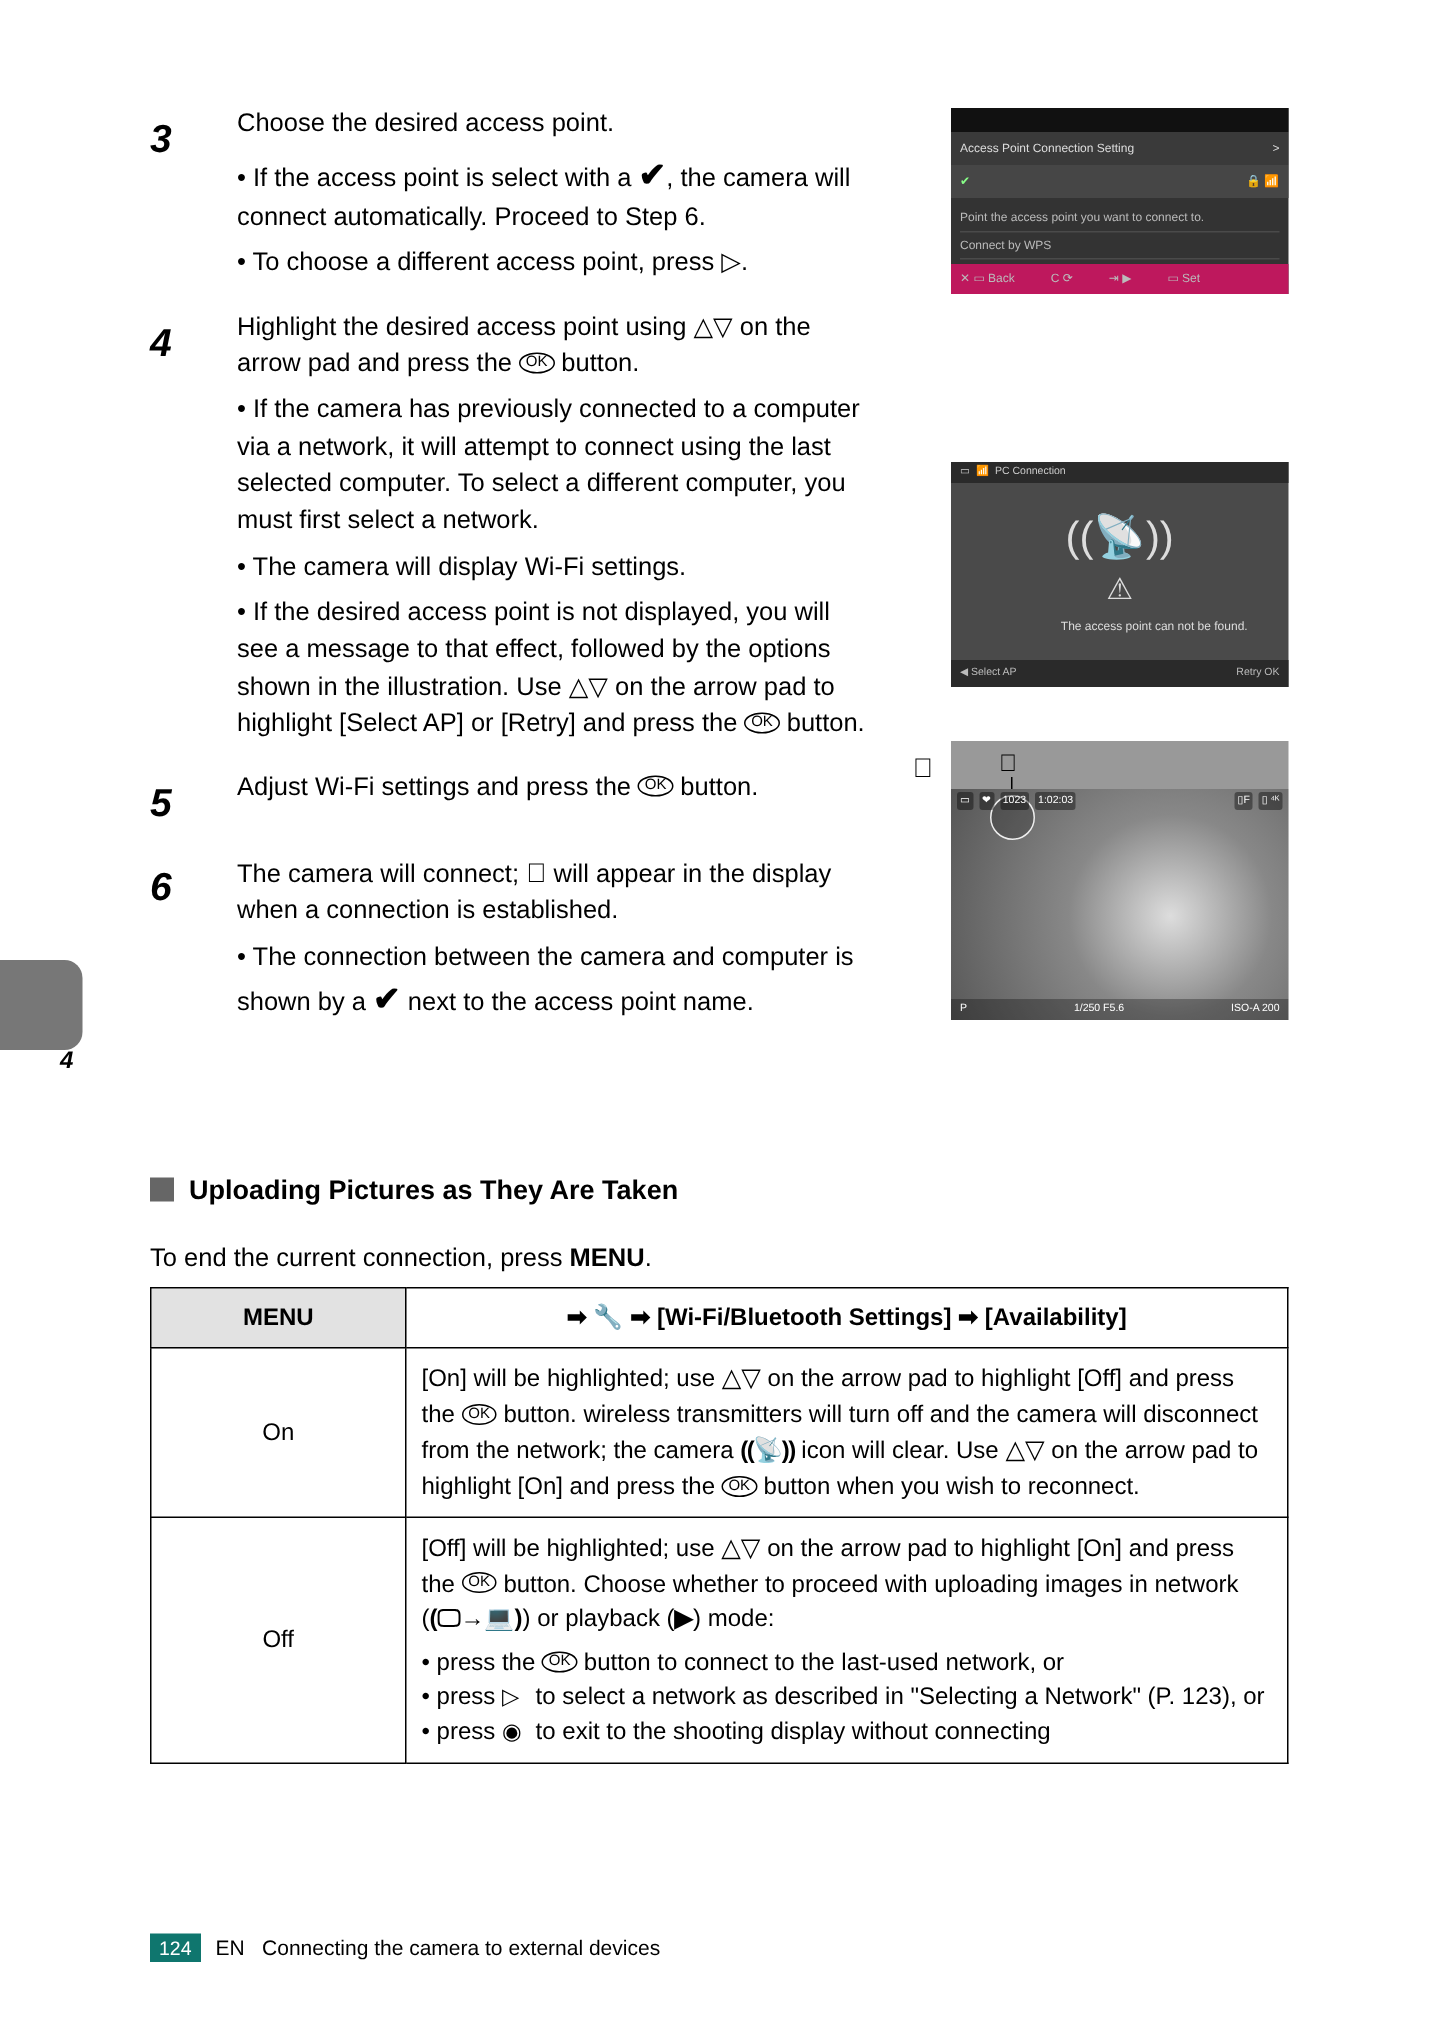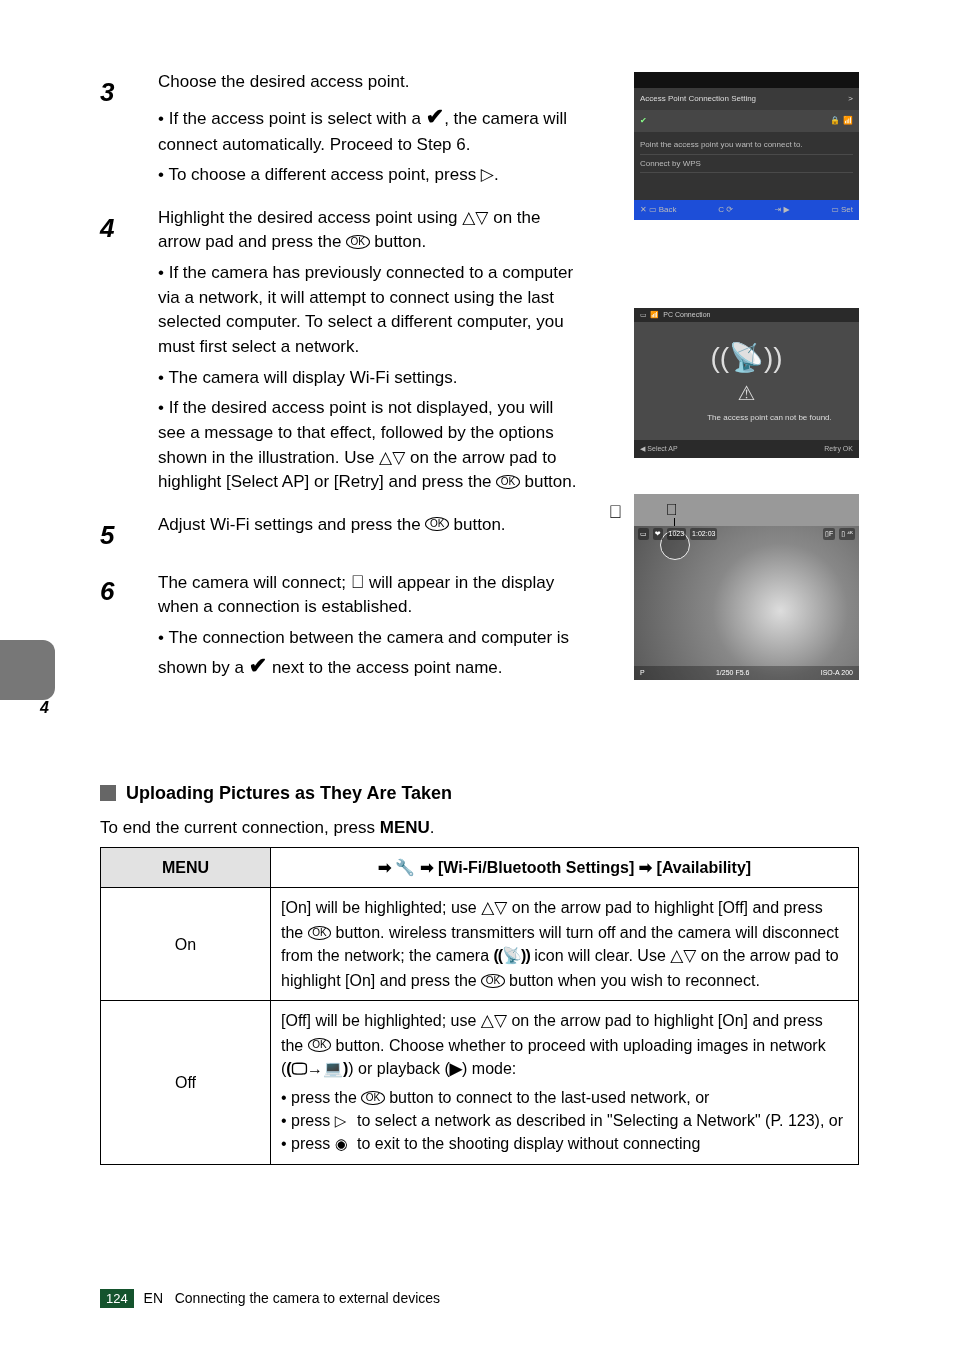--- a/index.html
+++ b/index.html
@@ -19,60 +19,60 @@
   .check-icon { font-weight: bold; font-size: 22px; }
   .wifi-glyph { font-size: 18px; font-weight: bold; }
   .ap-glyph { font-weight: bold; letter-spacing: -1px; }
   .play-tri { font-size: 15px; display:inline-block; width:18px;}
   .rec-circ { font-size: 15px; display:inline-block; width:18px;}
   .arrow { font-weight: bold; }
   .menu-icon { font-weight: bold; }
 
   
   .thumb { position: absolute; right: 95px; background:#333; }
-  .thumb1 { top: 72px; width: 225px; height: 148px; margin-left: 27px; }
+  .thumb1 { top: 72px; width: 225px; height: 124px; margin-left: 27px; }
   .thumb1 .header { background:#111; height:16px; }
   .thumb1 .bar { background:#3a3a3a; height:22px; display:flex; align-items:center; padding:0 6px; font-size:8px; color:#ddd; justify-content:space-between;}
   .thumb1 .bar .chk { color:#8f8;}
   .thumb1 .rows { padding:4px 6px; font-size:8px; color:#bbb; }
   .thumb1 .rows div { padding:3px 0; border-bottom:1px solid #4a4a4a; }
-  .thumb1 .footer { position:absolute; bottom:0; left:0; right:0; height:20px; background:#1d4ed8; display:flex; justify-content:space-between; align-items:center; padding:0 6px; font-size:8px; color:#bbb;}
+  .thumb1 .footer { position:absolute; bottom:0; left:0; right:0; height:20px; background:#be185d; display:flex; align-items:center; padding:0 6px; font-size:8px; color:#bbb;gap:24px;}
 
   .thumb2 { top: 308px; width: 225px; height: 150px; background:#4a4a4a; }
   .thumb2 .hdr { background:#2a2a2a; height:14px; font-size:7px; color:#ccc; padding-left:6px; display:flex; align-items:center; gap:4px;}
   .thumb2 .body { height:118px; display:flex; align-items:center; justify-content:center; color:#ddd; }
   .thumb2 .apwarn { font-size:28px; position:relative; }
   .thumb2 .ftr { background:#2a2a2a; height:18px; font-size:7px; color:#bbb; display:flex; align-items:center; padding:0 6px; justify-content:space-between;}
 
   .thumb3 { top: 494px; width: 225px; height: 186px; background:#999; overflow:hidden;}
   .thumb3 .wifi-top { position:absolute; top:4px; left:32px; font-size:16px; color:#000; font-weight:bold;}
   .thumb3 .line-down { position:absolute; top:24px; left:40px; width:1px; height:14px; background:#000;}
   .thumb3 .bubble { position:absolute; top:36px; left:26px; width:30px; height:30px; border:1.5px solid #eee; border-radius:50%; background:rgba(0,0,0,0.2);}
   .thumb3 .photo { position:absolute; top:32px; left:0; right:0; bottom:0; background: radial-gradient(circle at 65% 55%, #ddd 0%, #888 40%, #555 100%);}
   .thumb3 .topbar { position:absolute; top:32px; left:0; right:0; height:16px; display:flex; gap:4px; align-items:center; padding:0 4px; font-size:7px; color:#fff;}
   .thumb3 .topbar span { background:rgba(0,0,0,0.4); padding:1px 2px; border-radius:2px;}
   .thumb3 .bot { position:absolute; bottom:0; left:0; right:0; height:14px; display:flex; justify-content:space-between; align-items:center; padding:0 6px; font-size:7px; color:#fff; background:rgba(0,0,0,0.3);}
   .wifi-label { position:absolute; top:499px; right:332px; font-size:18px; font-weight:bold;}
 
   
-  .sec-head { display:flex; align-items:center; margin-top: 20px; margin-bottom: 10px; }
+  .sec-head { display:flex; align-items:center; margin-top: 20px; margin-bottom: 21px; }
   .sec-square { width:16px; height:16px; background:#666; margin-right:10px;}
   .sec-head h3 { font-size: 18px; font-weight: bold; }
   .sec-sub { }
 
   
   table.menu { border-collapse: collapse; width: 100%; margin-top: 6px; }
   table.menu td { border: 1px solid #000; padding: 8px 10px; vertical-align: top; font-size: 16px; }
   table.menu thead td { text-align:center; }
   table.menu td.hdr-left { background:#e2e2e2; text-align:center; font-weight:normal; width:170px;}
   table.menu td.label { text-align:center; vertical-align: middle; width:170px;}
   .dot-before::before { content:"• "; }
 
   .footer-page { position:absolute; bottom:48px; left:100px; font-size:14px; }
-  .footer-page .pg { background:#14532d; color:#fff; padding:2px 6px; margin-right:6px; font-size:13px;}
+  .footer-page .pg { background:#0f766e; color:#fff; padding:2px 6px; margin-right:6px; font-size:13px;}
 </style>
 </head>
 <body>
 
 <div class="side-tab"></div>
 <div class="side-num">4</div>
 
 <div class="thumb thumb1">
   <div class="header"></div>
   <div class="bar">

